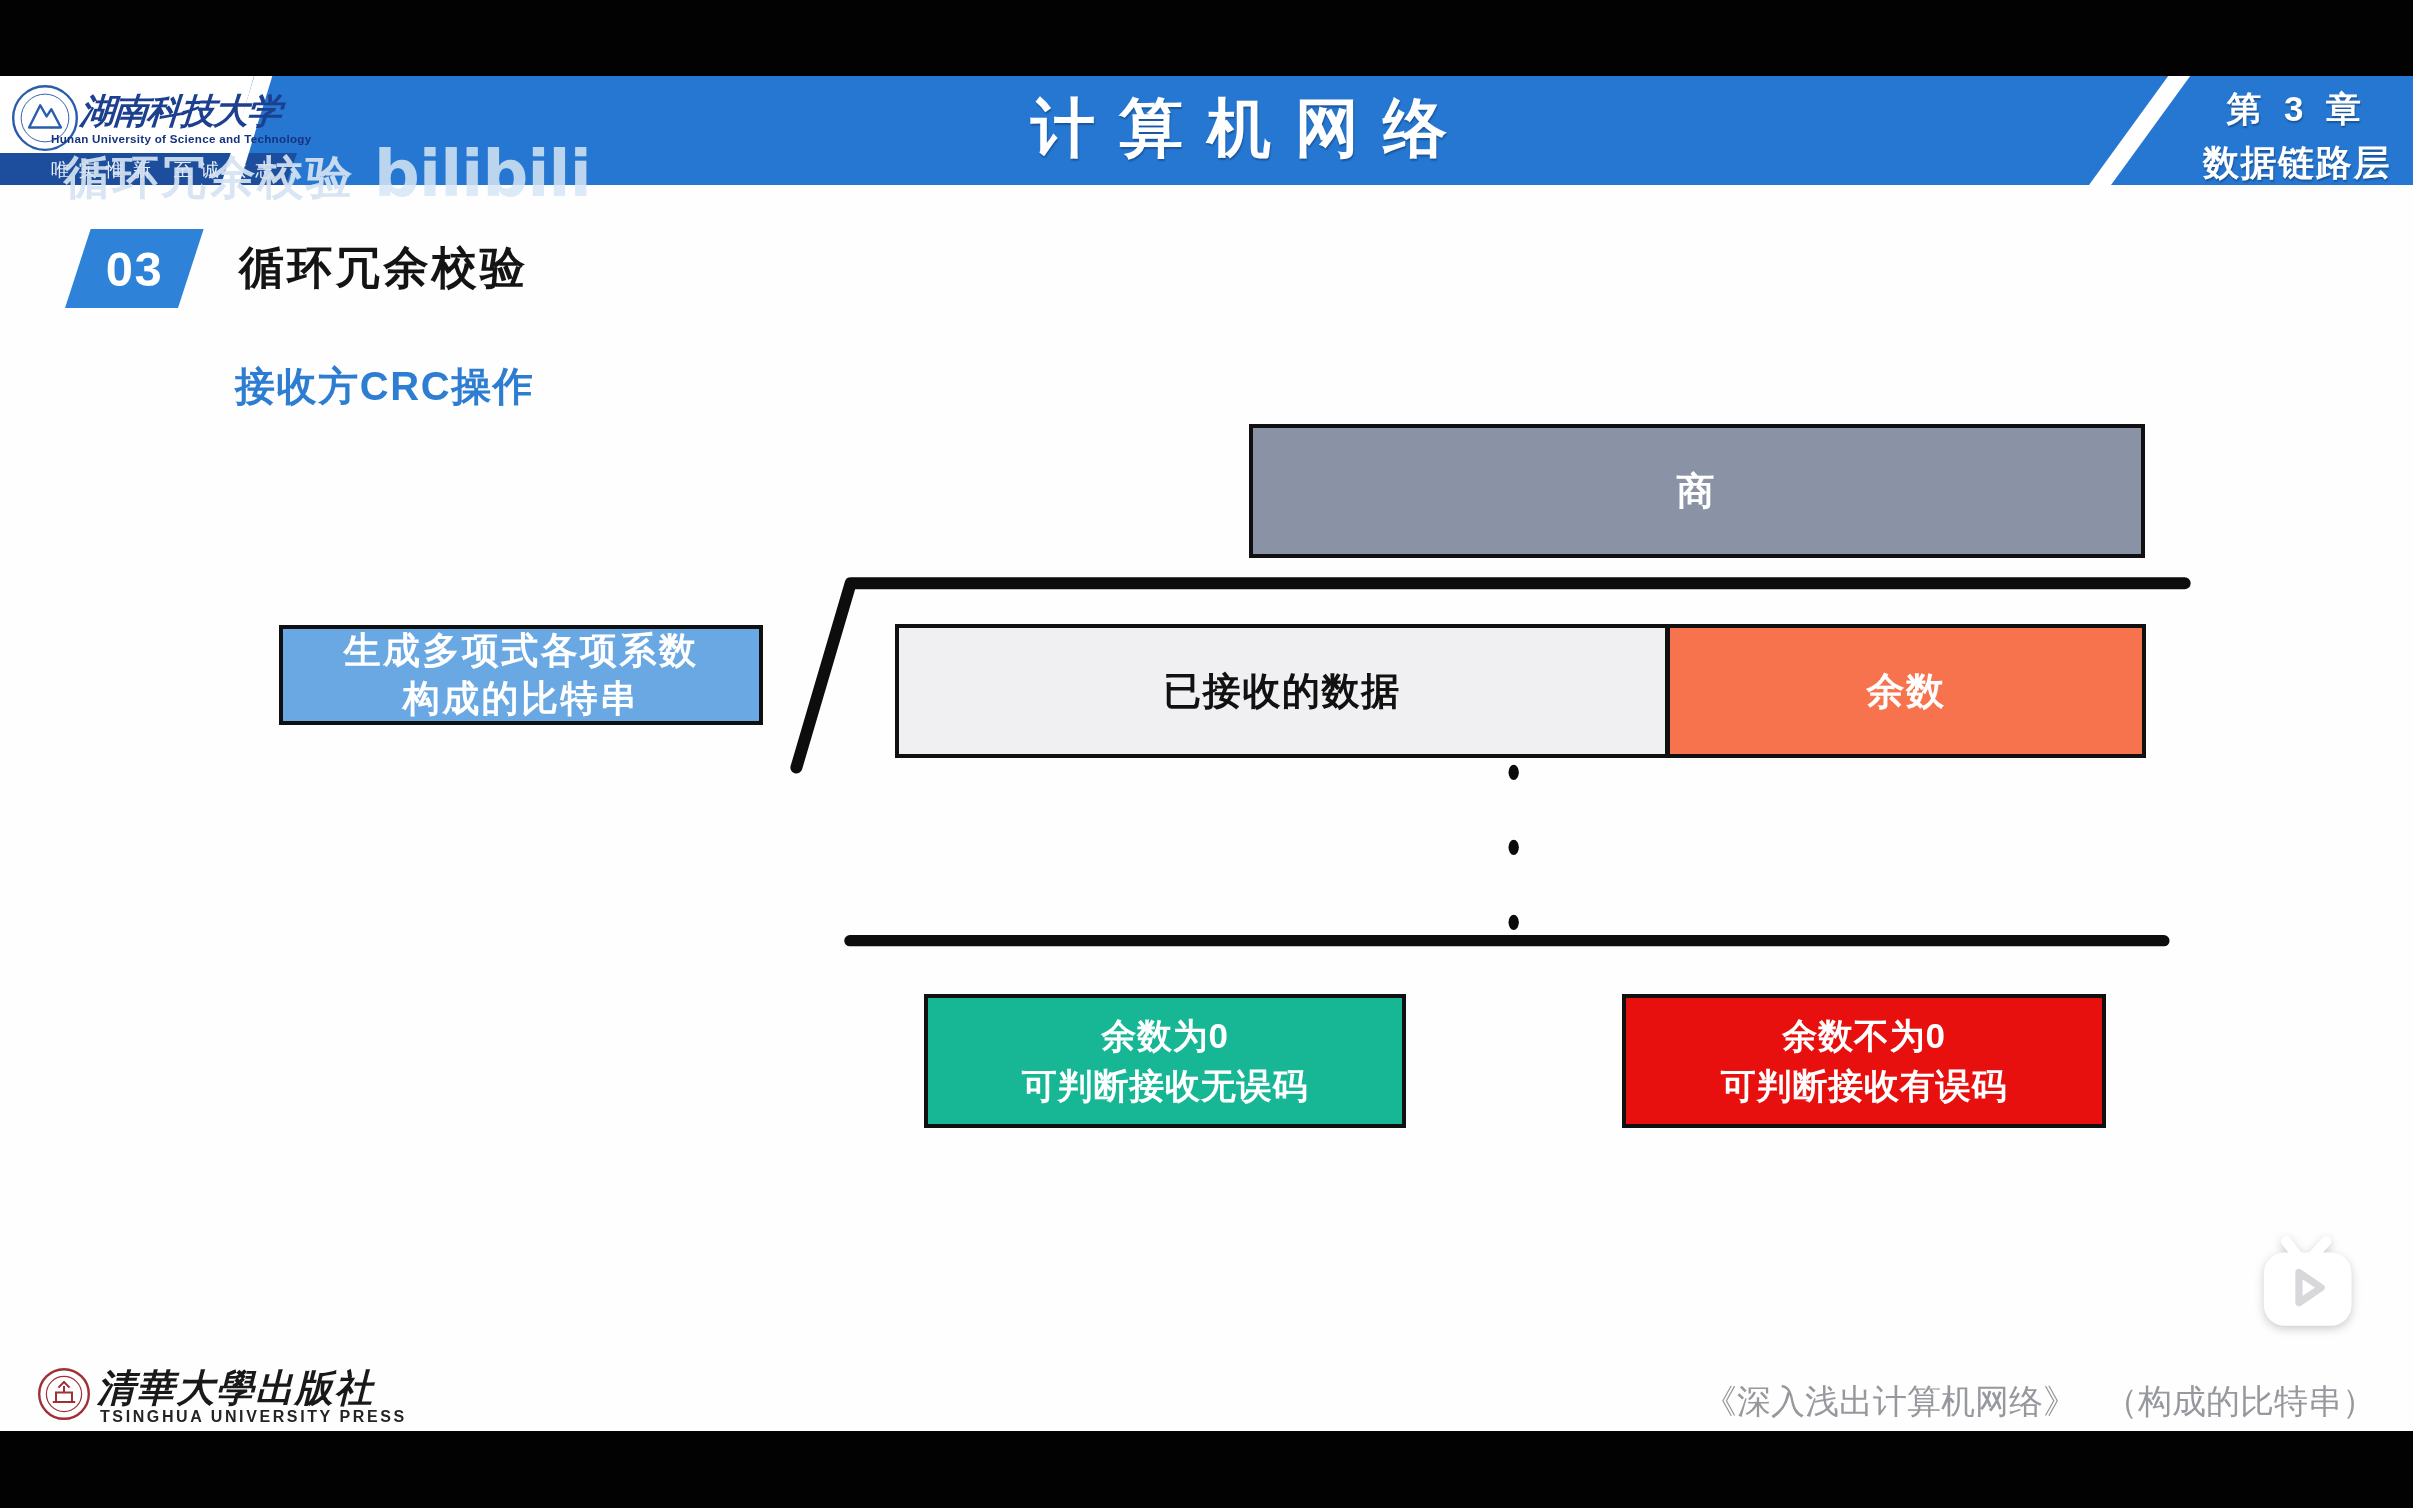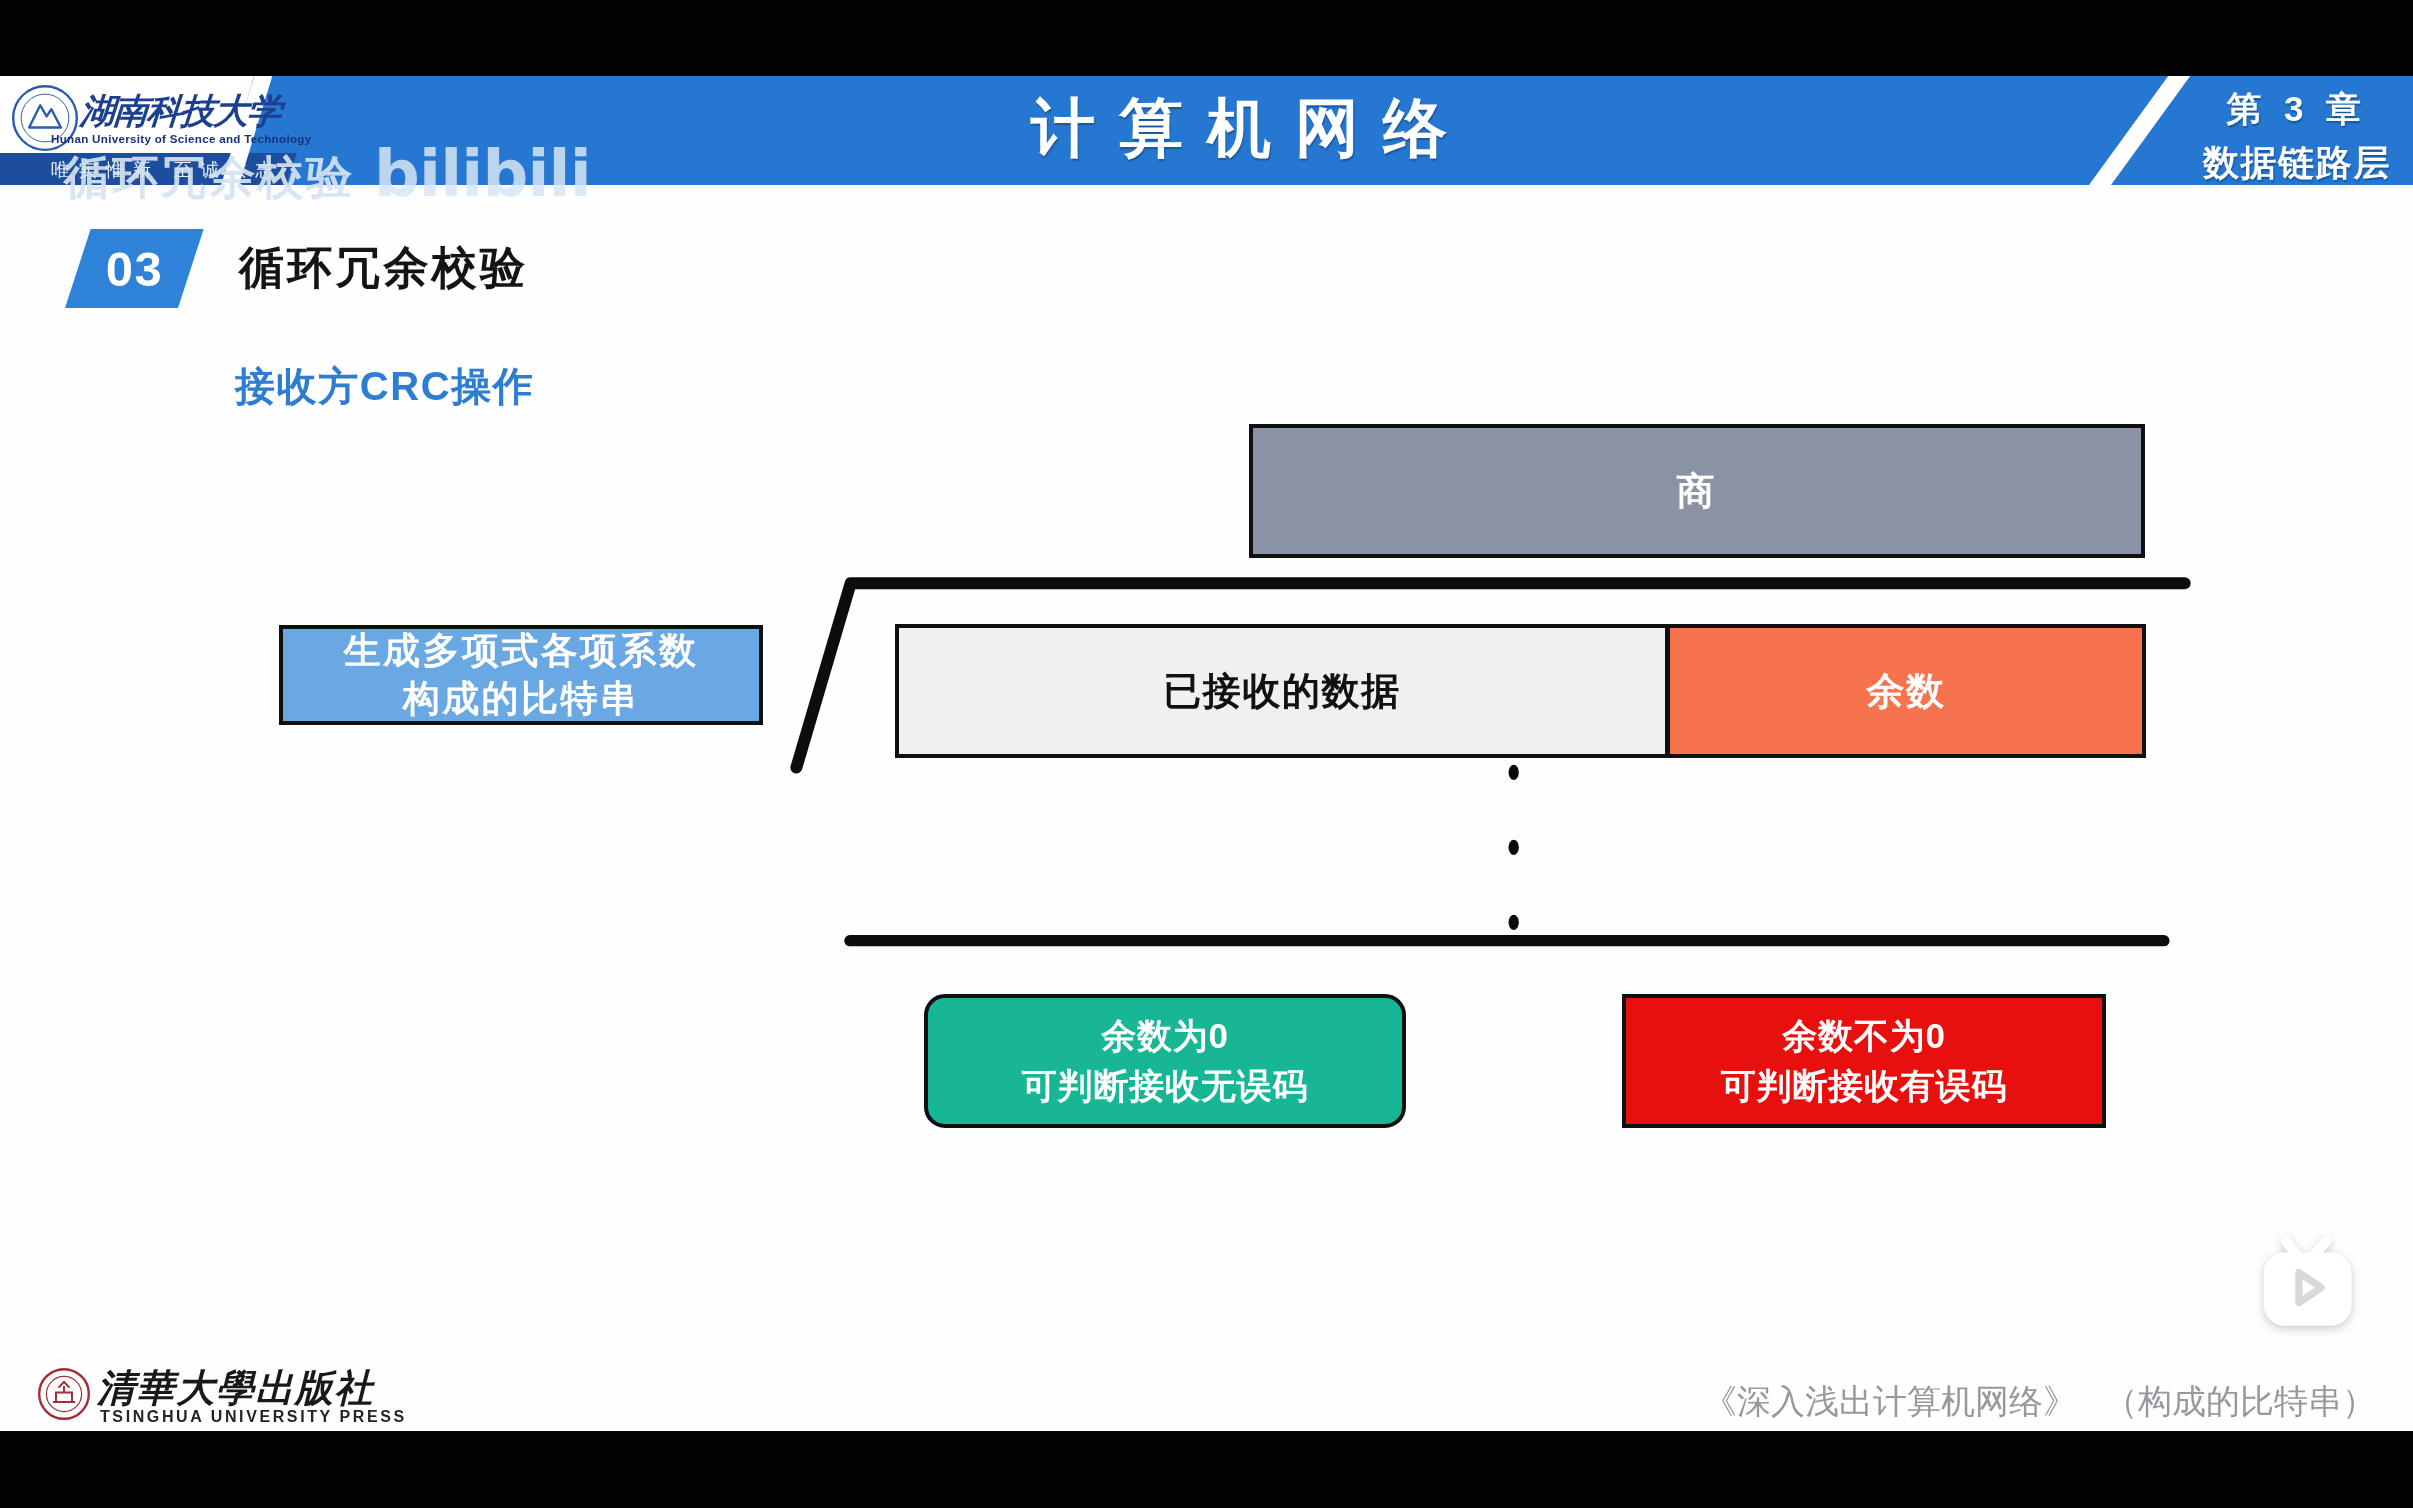--- a/index.html
+++ b/index.html
@@ -51,21 +51,21 @@
 
   
   .dbox{position:absolute;border:4px solid #101010;box-sizing:border-box;
         display:flex;align-items:center;justify-content:center;text-align:center;font-weight:800;}
   .dbox .lines{line-height:1.42;}
   .quotient{left:1249px;top:424px;width:896px;height:134px;background:#8a93a5;color:#fff;font-size:38px;letter-spacing:3.2px;}
   .divisor{left:279px;top:625px;width:484px;height:100px;background:#69a8e2;color:#fff;font-size:37px;letter-spacing:2.4px;}
   .divisor .lines{line-height:1.3;}
   .dividend{left:895px;top:624px;width:774px;height:134px;background:#f0eff1;color:#111;font-size:38px;letter-spacing:1.6px;}
   .remainder{left:1666px;top:624px;width:480px;height:134px;background:#f6734e;color:#fff;font-size:38px;letter-spacing:1.6px;}
-  .ok{left:924px;top:994px;width:482px;height:134px;background:#17b694;color:#fff;font-size:35px;letter-spacing:0.8px;border-radius:21px;}
+  .ok{left:924px;top:994px;width:482px;height:134px;background:#17b694;color:#fff;font-size:35px;letter-spacing:0.8px;}
   .err{left:1622px;top:994px;width:484px;height:134px;background:#e8100e;color:#fff;font-size:35px;letter-spacing:0.8px;}
   .division-lines{position:absolute;left:0;top:0;pointer-events:none;}
 
   
   .seal{position:absolute;left:36px;top:1366px;}
   .pub-cn{position:absolute;left:97px;top:1363px;font-size:38px;font-weight:bold;
           font-family:"Liberation Serif",serif;color:#191919;letter-spacing:1.6px;white-space:nowrap;font-style:italic;}
   .pub-en{position:absolute;left:100px;top:1408px;font-size:16px;font-weight:bold;color:#242424;
           letter-spacing:2.6px;white-space:nowrap;}
   .book{position:absolute;right:37px;top:1379px;font-size:34px;font-weight:400;color:#97989d;

